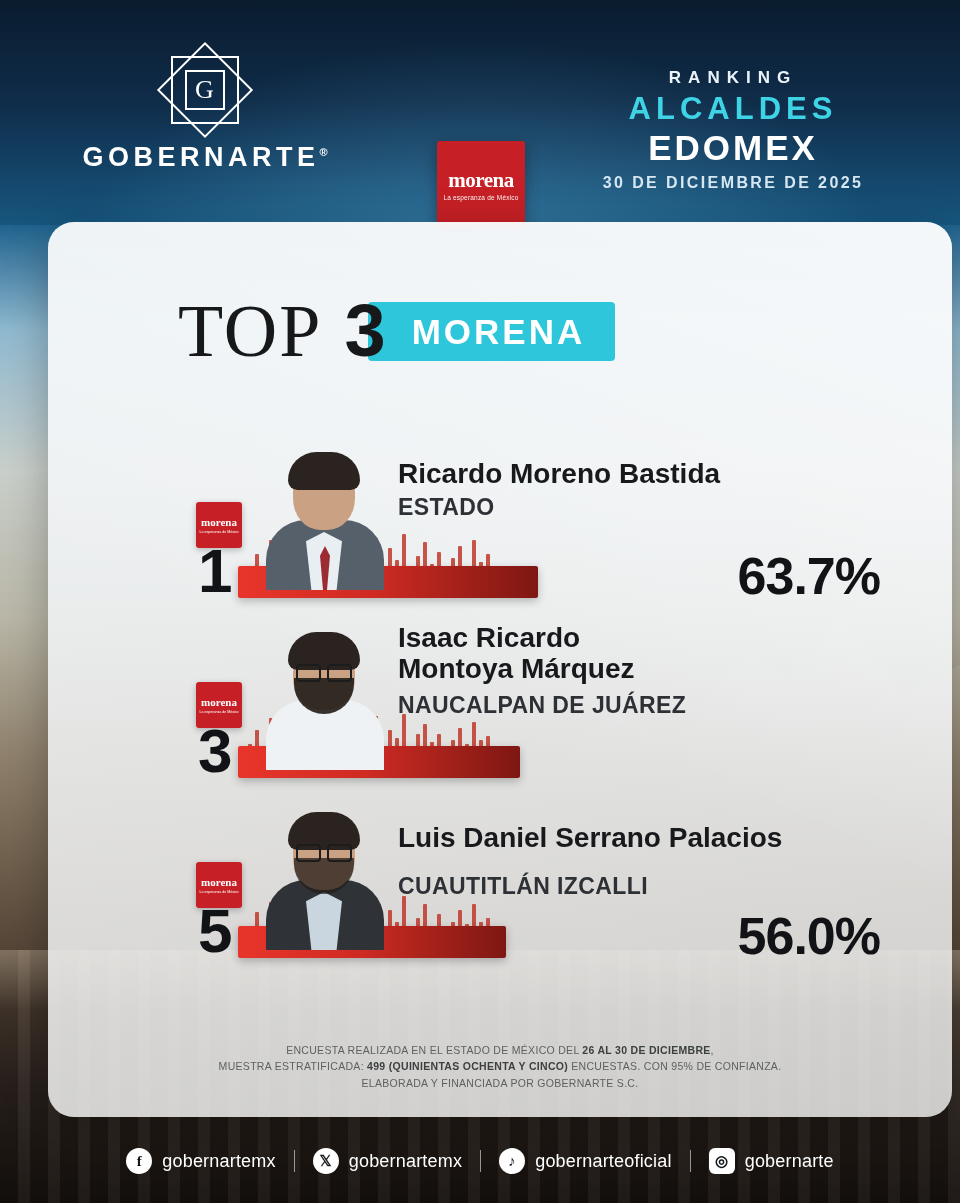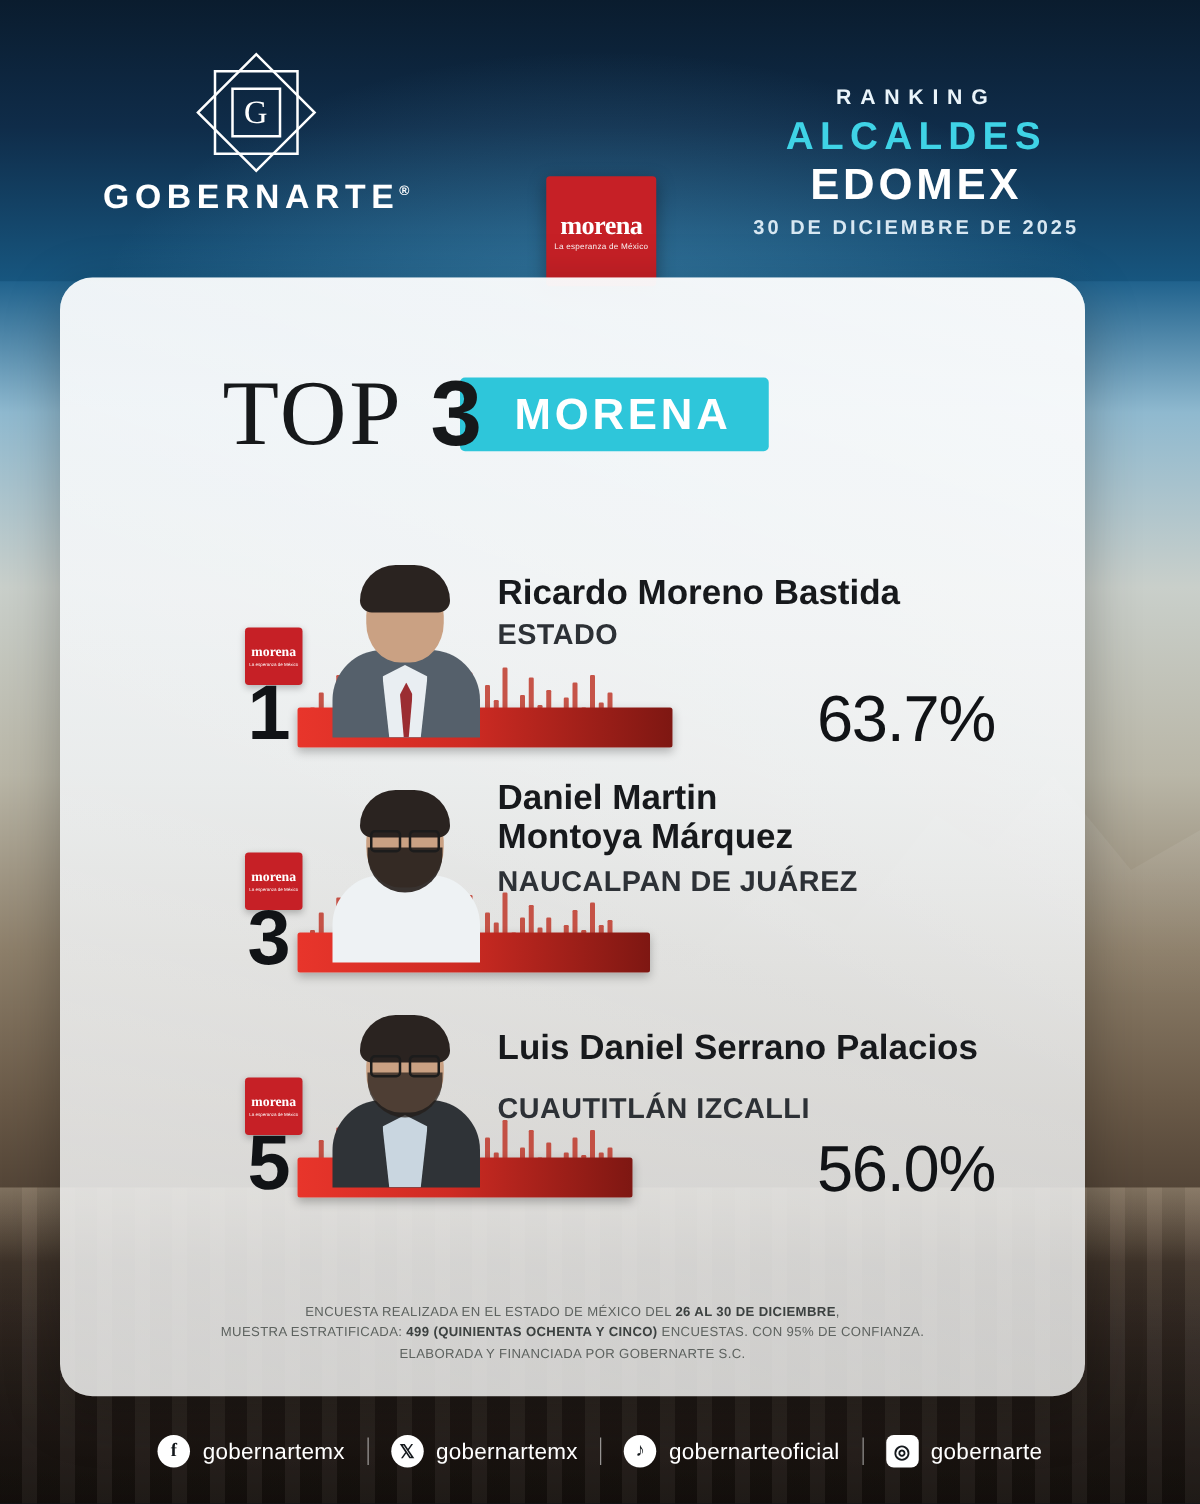--- a/index.html
+++ b/index.html
@@ -178,21 +178,21 @@
     font-weight: 700;
     color: #d7e7f2;
     margin-top: 6px;
   }
 
   
   .card {
     position: absolute;
     left: 48px;
     top: 222px;
-    width: 820px;
+    width: 904px;
     height: 895px;
     border-radius: 26px;
     background: linear-gradient(180deg, rgba(244,247,249,0.94), rgba(239,242,244,0.88) 45%, rgba(228,228,226,0.84));
     box-shadow: 0 12px 44px rgba(0,0,0,0.28);
     overflow: hidden;
   }
   .card-glass {
     position: absolute;
     inset: 0;
     background: linear-gradient(200deg, rgba(255,255,255,0.55), rgba(255,255,255,0.05) 55%, rgba(255,255,255,0.25));
@@ -410,21 +410,21 @@
     font-weight: 700;
     letter-spacing: .4px;
     color: #2d3136;
     z-index: 6;
   }
   .row .pct {
     position: absolute;
     right: 72px;
     bottom: 14px;
     font-size: 52px;
-    font-weight: 400;
+    font-weight: 700;
     color: #111316;
     letter-spacing: -1px;
     z-index: 6;
   }
 
   
   .r1 .name { top: 18px; }
   .r1 .city { top: 54px; }
   .r2 .name { top: 2px; }
   .r2 .city { top: 72px; }
@@ -631,21 +631,21 @@
           <div class="body" style="background:#eef2f4"></div>
           <div class="head"></div>
           <div class="hair"></div>
           <div class="beard"></div>
           <div class="glasses"></div>
         </div>
 
         <div class="bar-track" style="width:282px"></div>
         <div class="rank">3</div>
         <div class="name">
-          <div>Daniel Martin</div>
+          <div>Isaac Ricardo</div>
           <div>Montoya Márquez</div>
         </div>
         <div class="city">NAUCALPAN DE JUÁREZ</div>
       </div>
 
       <div class="row r3">
         <div class="eq">
           <i style="height:16px"></i>
             <i style="height:32px"></i>
             <i style="height:12px"></i>

